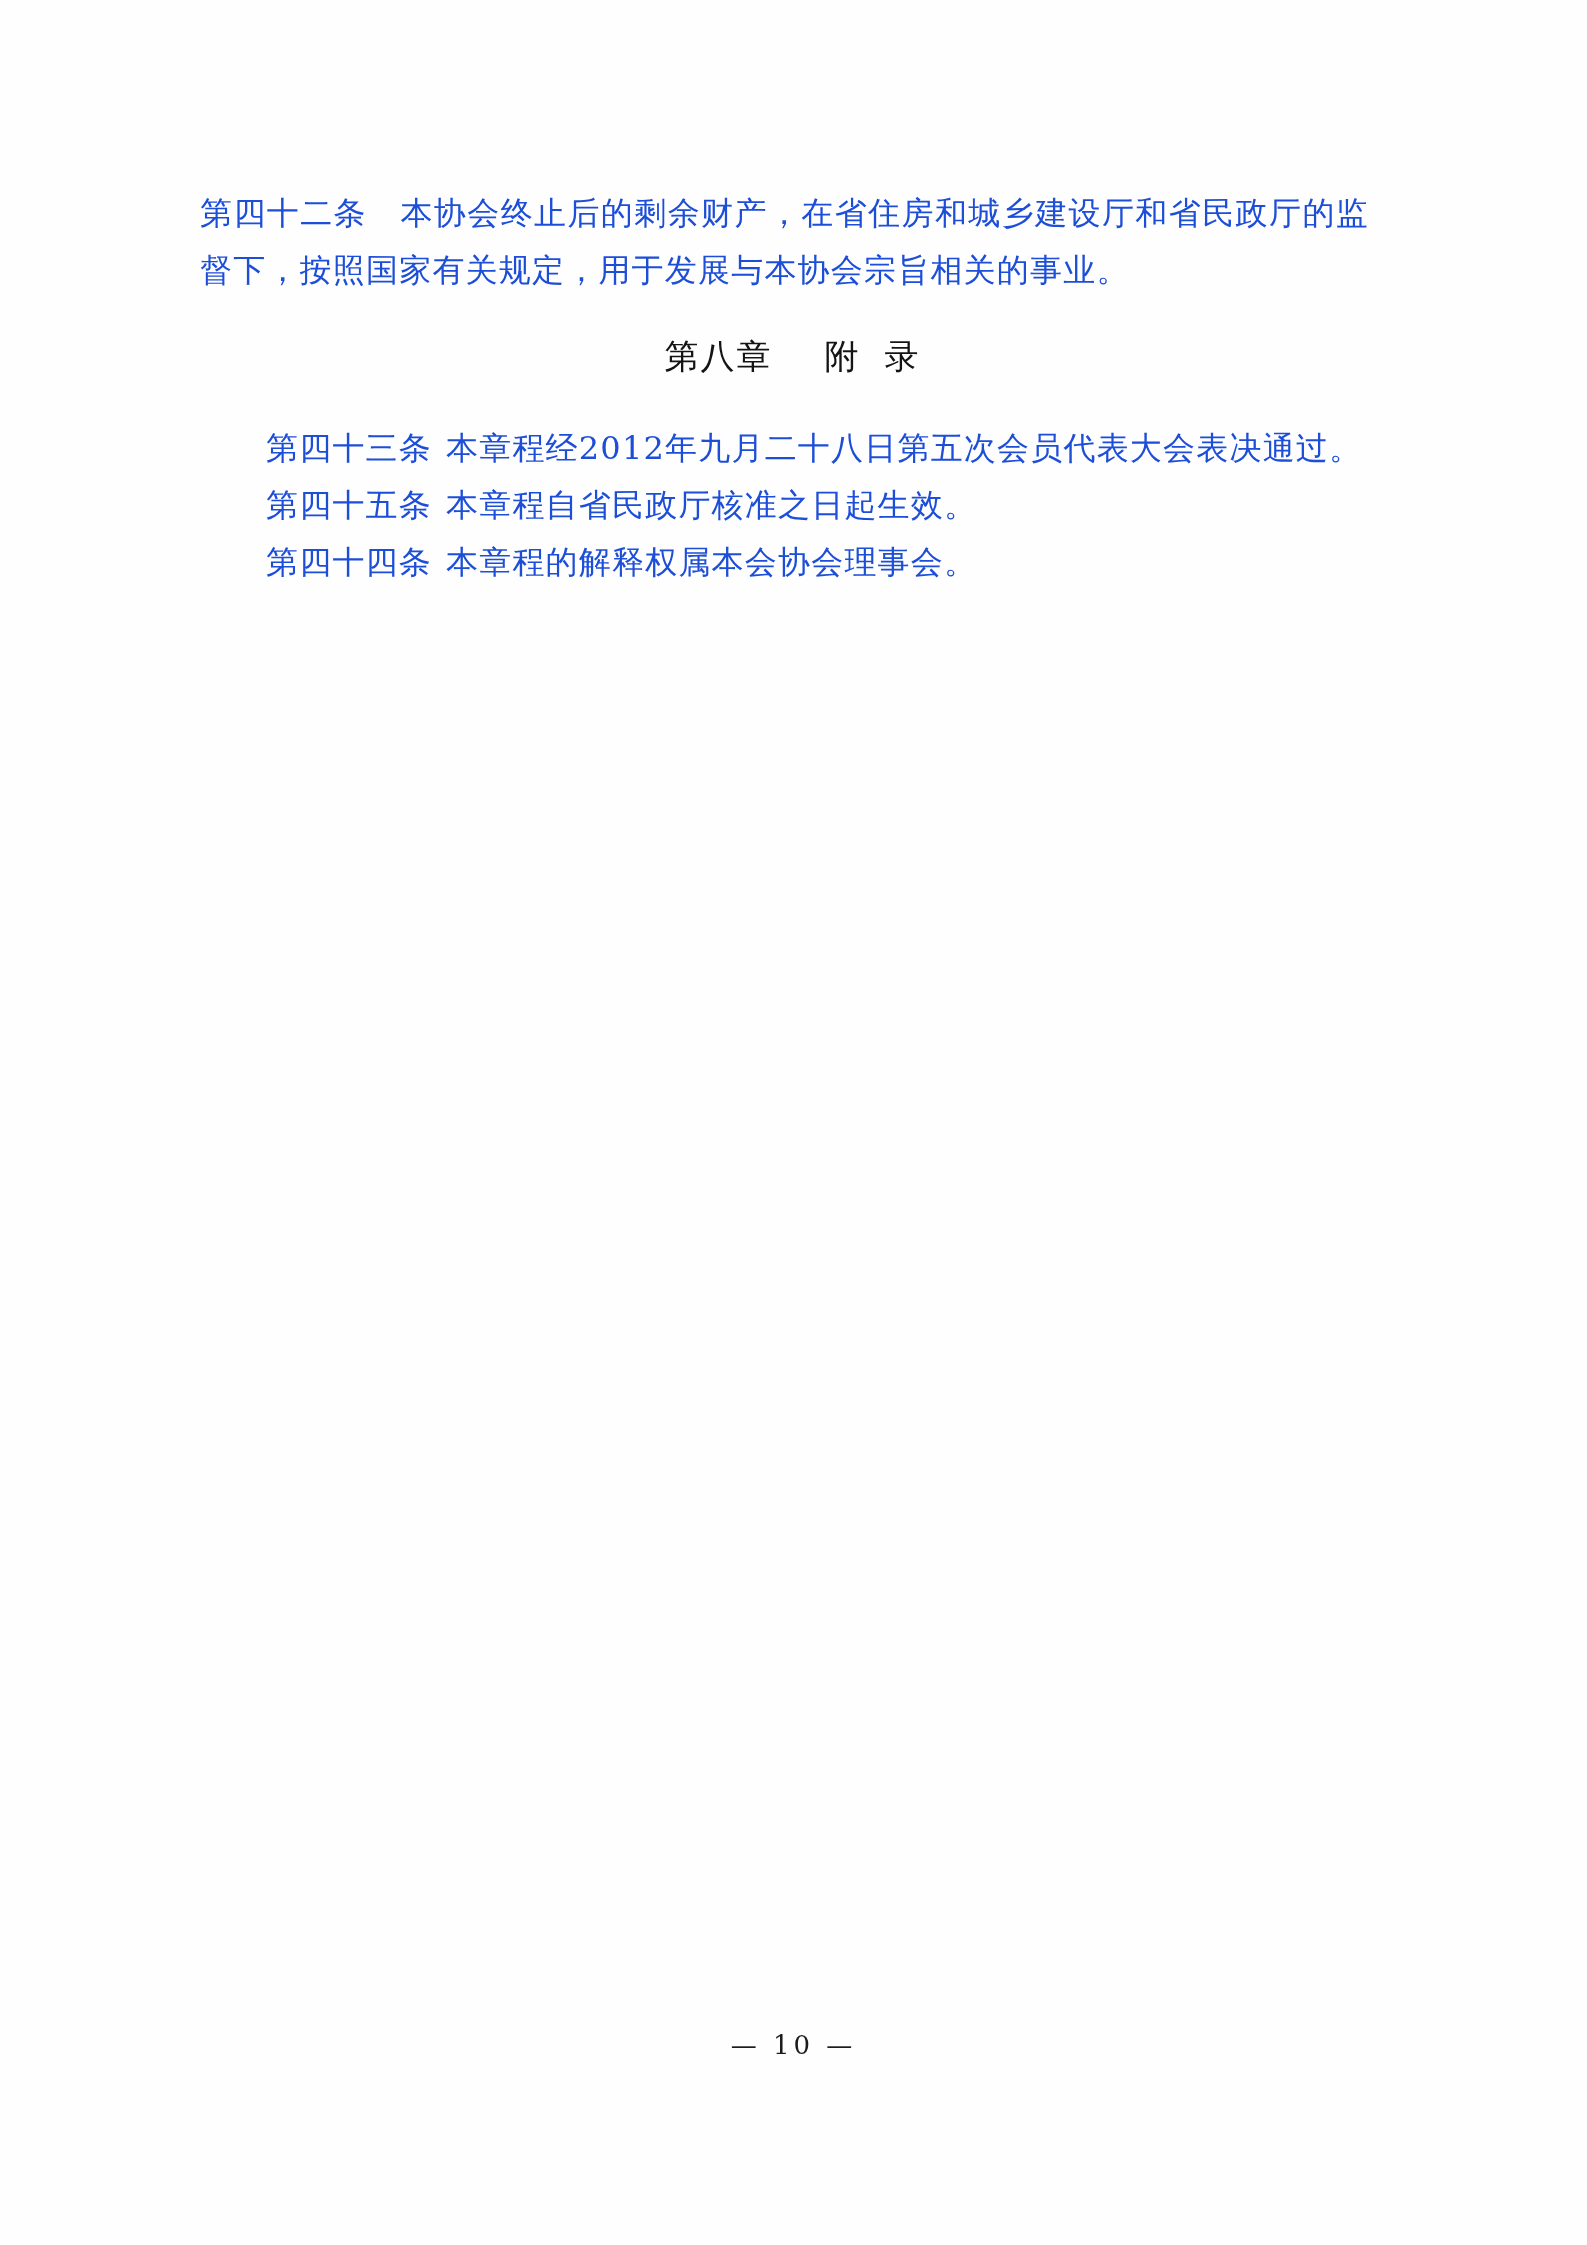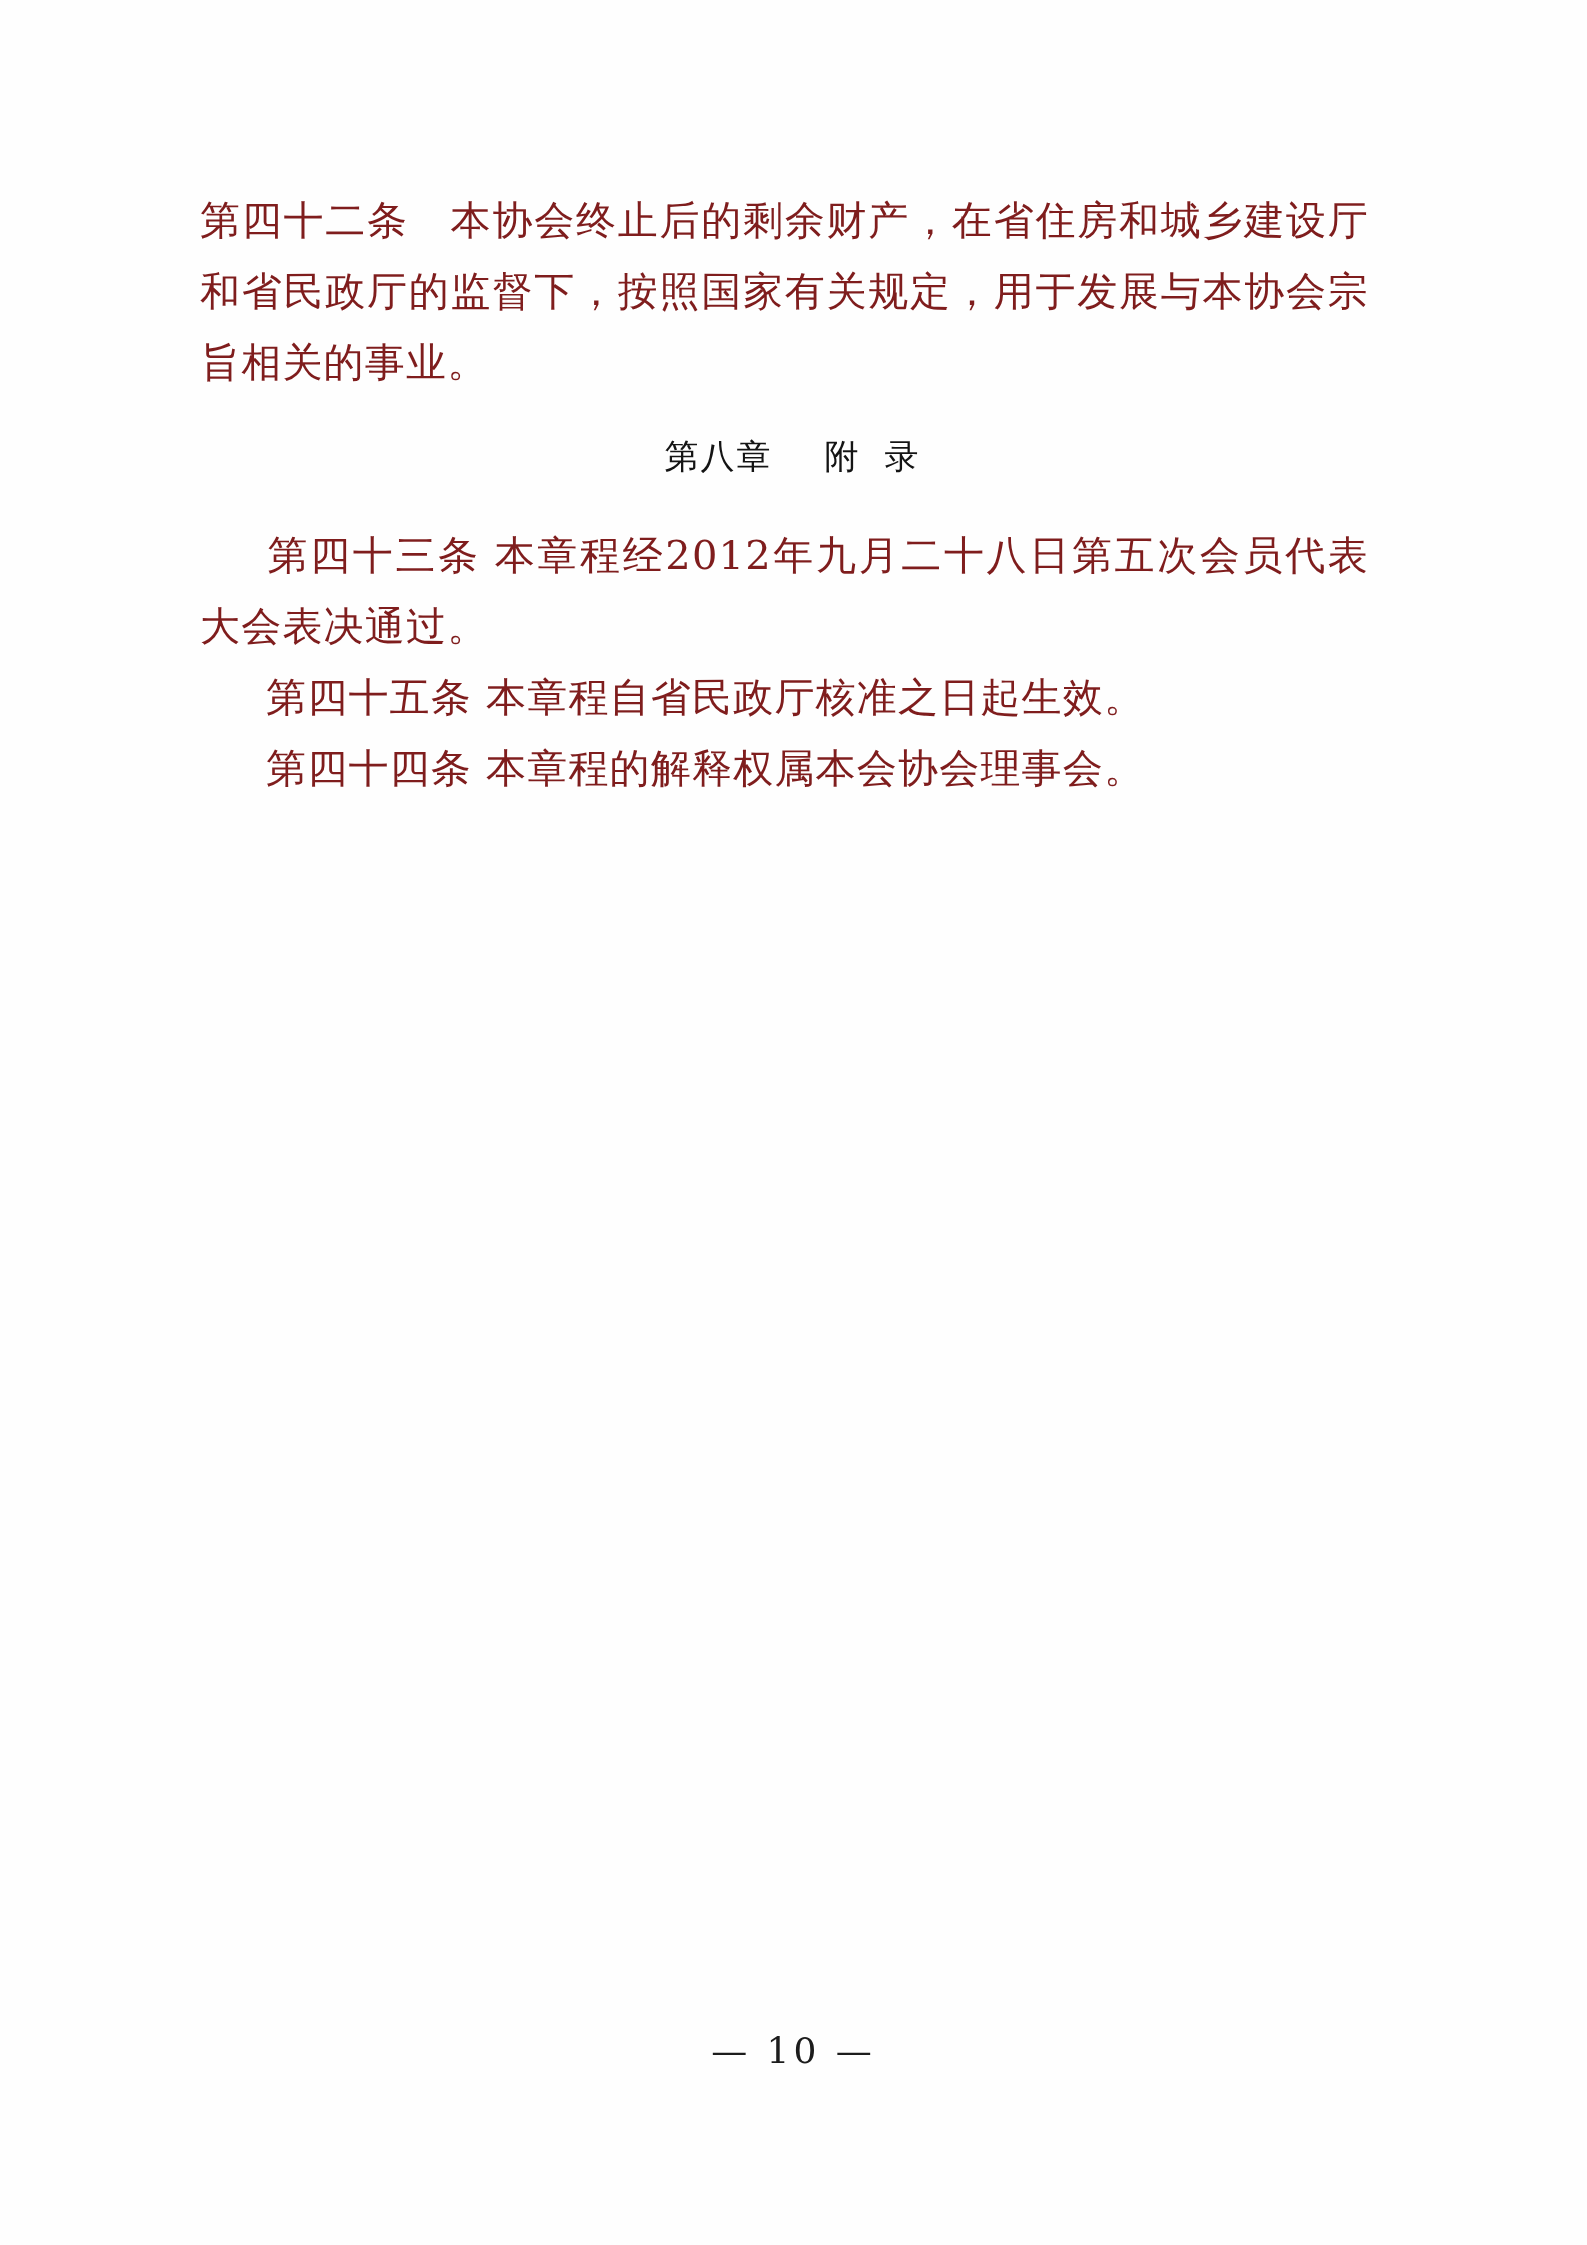--- a/index.html
+++ b/index.html
@@ -23,27 +23,27 @@
     height: 2245px;
     background: #fefefe;
   }
   .content {
     position: absolute;
     left: 200px;
     top: 185px;
     width: 1185px;
   }
   .para {
-    font-size: 40px;
+    font-size: 32px;
     line-height: 1.78;
     text-align: justify;
     text-justify: inter-ideograph;
     letter-spacing: 1.2px;
     margin: 0 16px 0 0;
-    color: #7f1d1d;
+    color: #1d4ed8;
   }
   .para .indent {
     display: inline-block;
     width: 66px;
   }
   .chapter-heading {
     text-align: center;
     font-size: 34px;
     letter-spacing: 2px;
     margin: 35px 0 40px 0;
@@ -60,21 +60,21 @@
   }
   .art-label {
     margin-right: 14px;
   }
   .footer {
     position: absolute;
     left: 0;
     top: 2030px;
     width: 1587px;
     text-align: center;
-    font-size: 36px;
+    font-size: 26px;
     letter-spacing: 4px;
     color: #1c1c1c;
   }
 </style>
 </head>
 <body>
 
 <div class="page">
 
   <div class="content">

